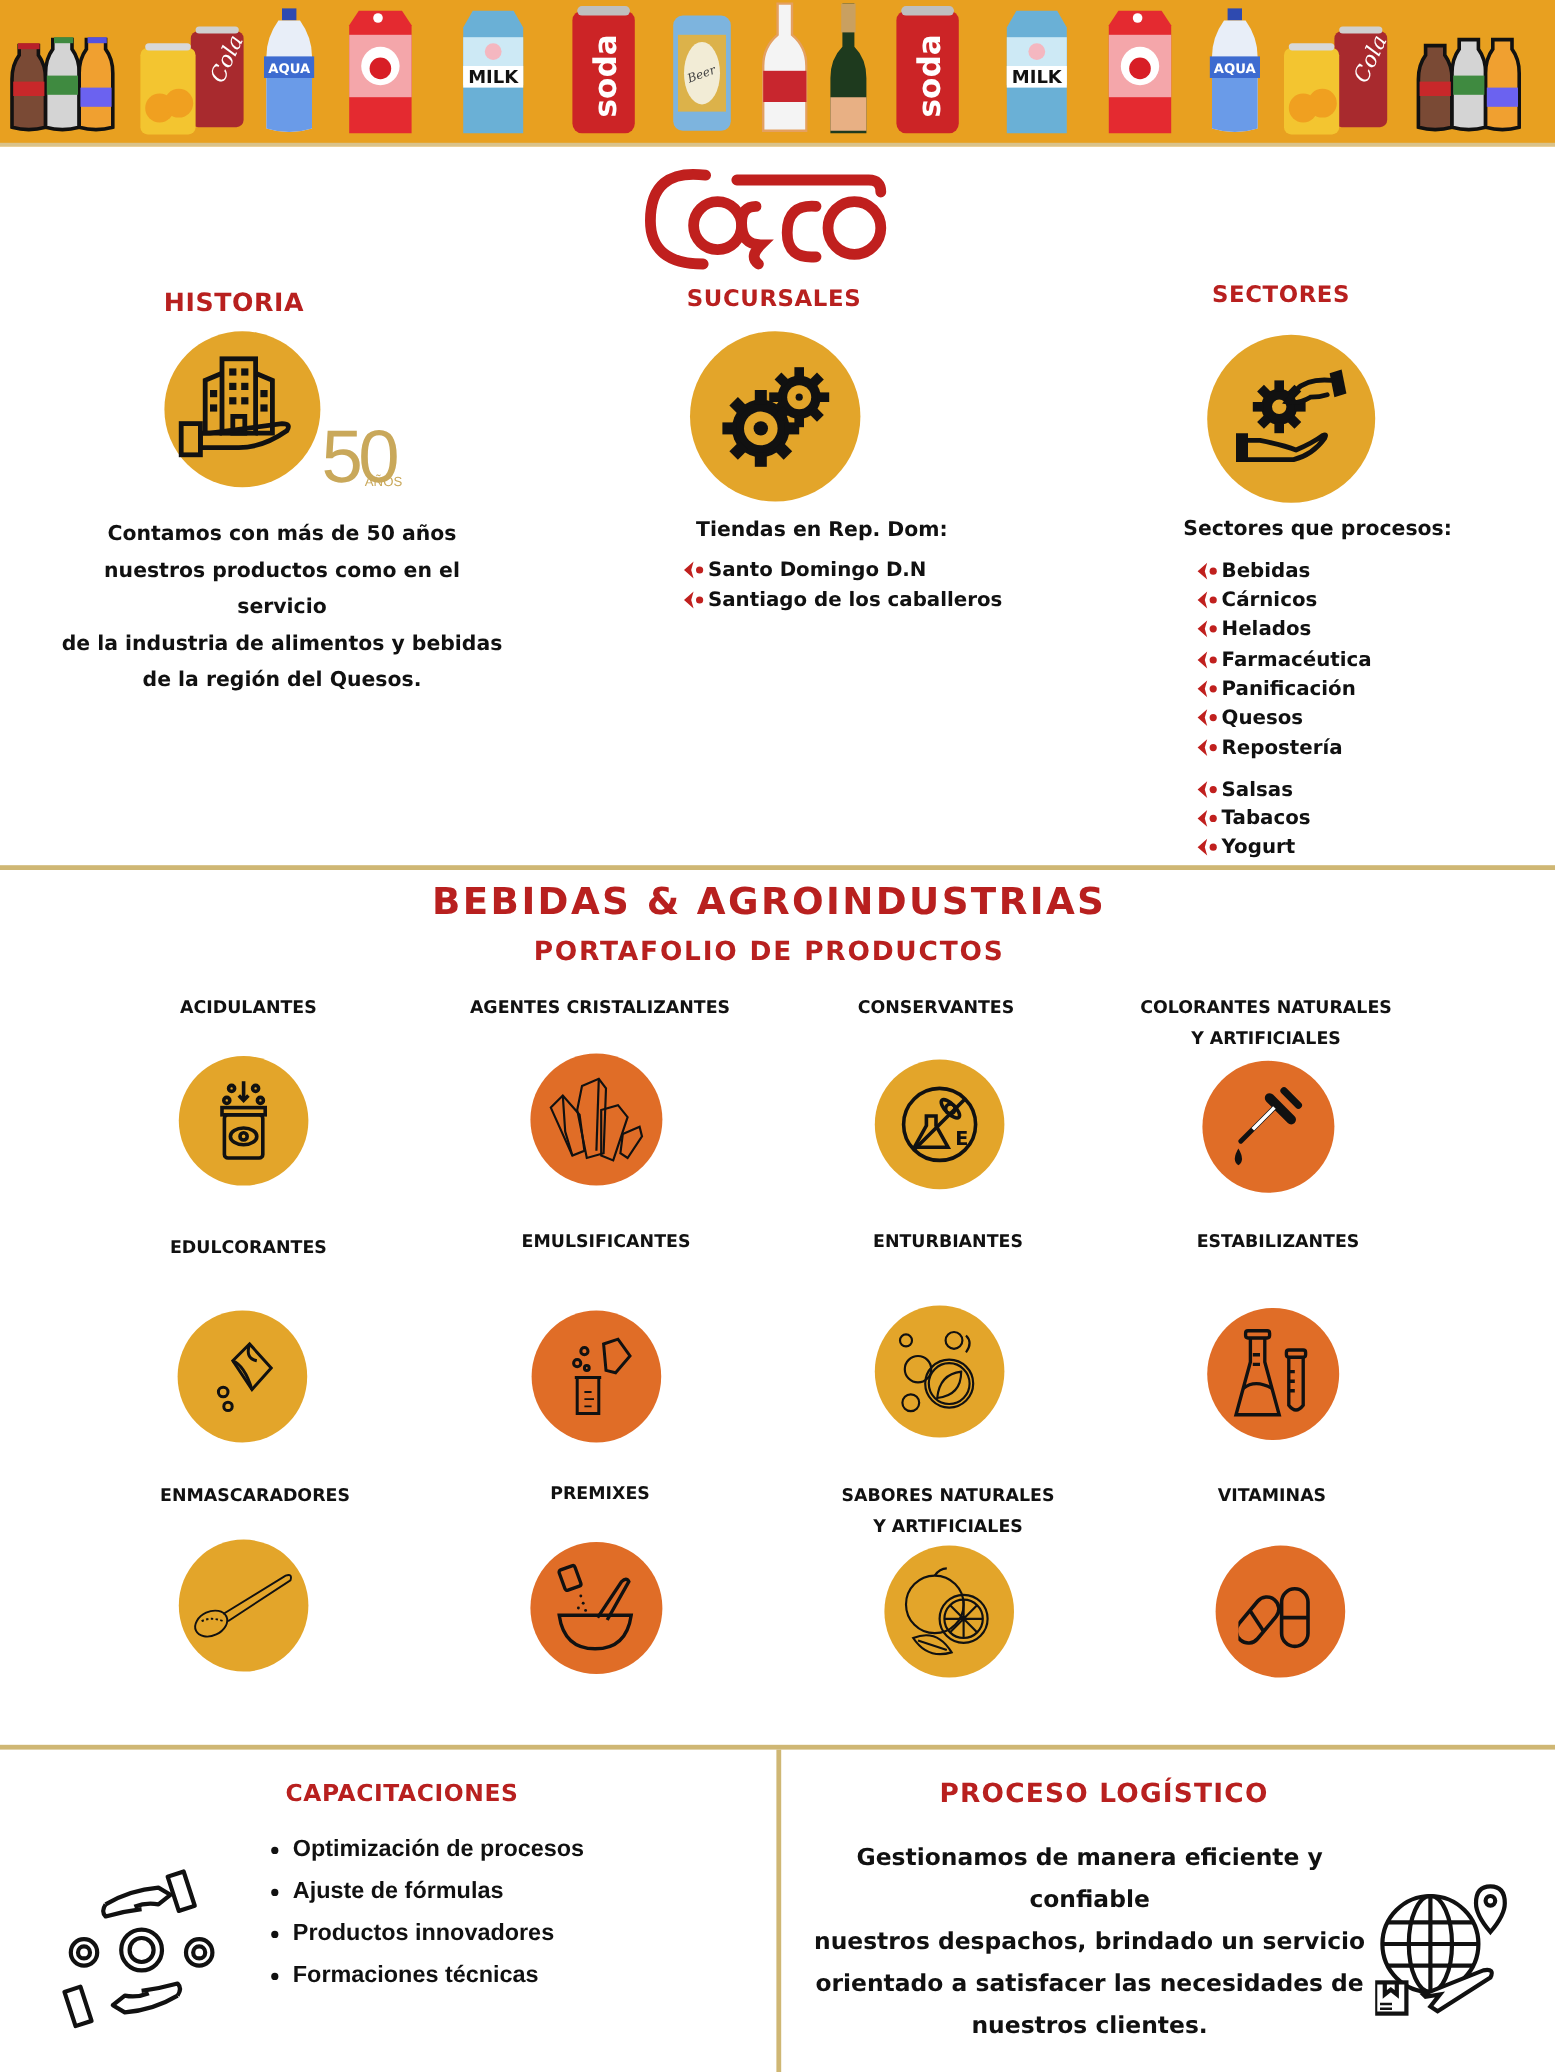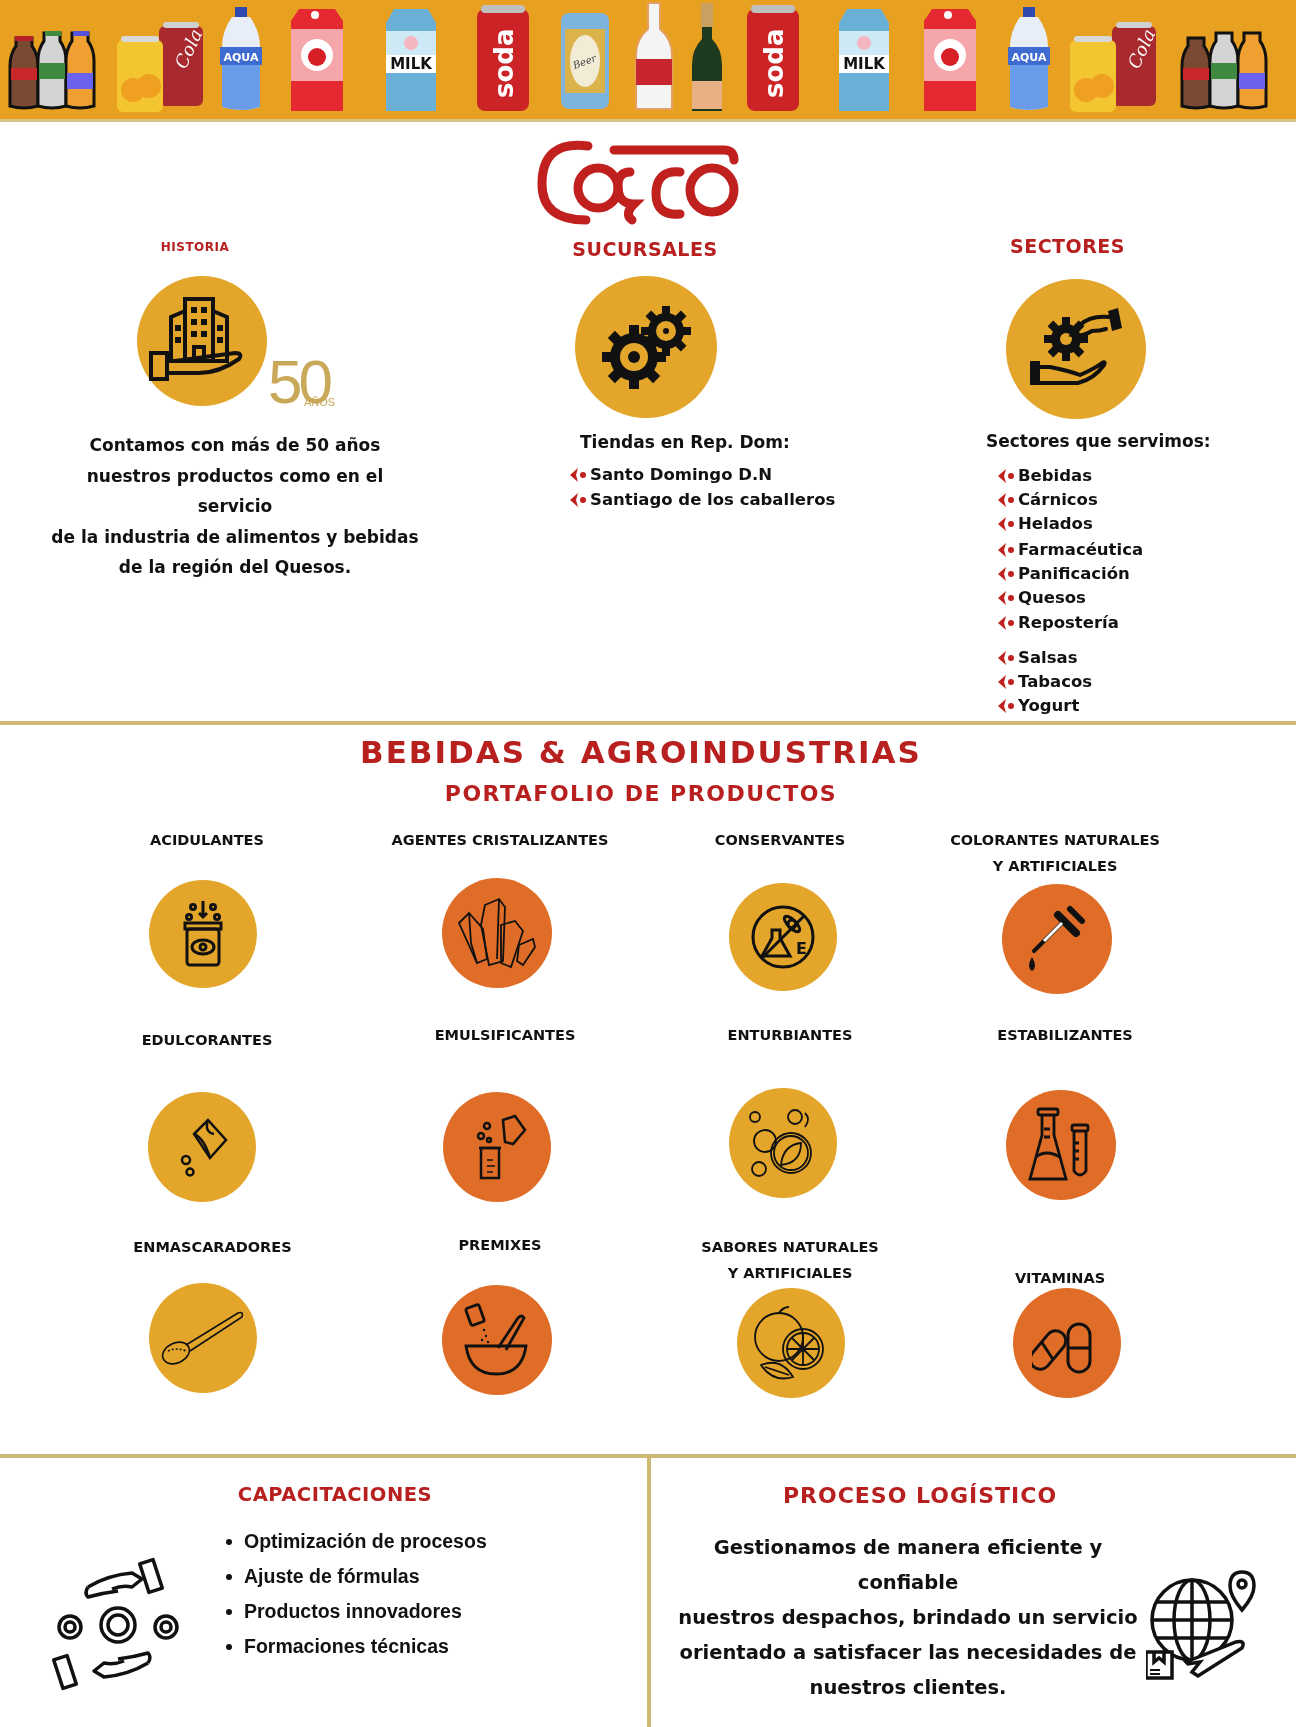--- a/index.html
+++ b/index.html
@@ -196,21 +196,21 @@
       <path d="M58 18 q-46 -6 -46 38 q0 36 44 36"></path>
       <circle cx="68" cy="60" r="20"></circle>
       <path d="M100 44 q-12 0 -12 14 q0 18 16 18 q-10 10 -2 16"></path>
       <path d="M150 44 q-24 -2 -24 22 q0 22 24 20"></path>
       <circle cx="182" cy="62" r="22"></circle>
       <path d="M84 22 h110 q10 0 10 10"></path>
     </g>
   </svg>
 </div>
 
-<div class="abs h-red" style="left:130px;top:240px;width:130px;font-size:12px;">HISTORIA</div>
+<div class="abs h-red" style="left:130px;top:240px;width:130px;font-size:21px;">HISTORIA</div>
 <div class="abs circle gold" style="left:137px;top:276px;width:130px;height:130px;">
   <svg width="110" height="100" viewBox="0 0 110 100">
     <g fill="none" stroke="#111" stroke-width="4">
       <rect x="38" y="8" width="28" height="62"></rect>
       <path d="M38 20 l-14 6 v44 h14"></path>
       <path d="M66 20 l14 6 v44 h-14"></path>
       <rect x="47" y="56" width="10" height="14"></rect>
       <path d="M20 70 h8 q30 -4 60 -8 q8 0 4 6 q-20 14 -40 14 h-32z"></path>
       <rect x="4" y="62" width="16" height="26"></rect>
     </g>
@@ -308,21 +308,21 @@
       <path d="M82 12 l10 -3 l4 20 l-10 3z"></path>
       <path d="M4 62 l10 0 l0 24 l-10 0z"></path>
     </g>
     <circle cx="40" cy="40" r="6" fill="#e3a52a"></circle>
     <g fill="none" stroke="#111" stroke-width="4" stroke-linecap="round">
       <path d="M84 18 q-20 -2 -30 8 l-8 10 q10 2 20 -4 q8 0 14 -2"></path>
       <path d="M14 68 h10 q20 4 30 8 q14 -6 22 -12 q4 -2 2 2 q-10 14 -26 18 h-38"></path>
     </g>
   </svg>
 </div>
-<div class="abs body-text" style="left:986px;top:431px;font-size:17px;">Sectores que servimos:</div>
+<div class="abs body-text" style="left:986px;top:431px;font-size:17px;">Sectores que procesos:</div>
 <div class="abs body-text" style="left:996px;top:464px;">
   <div class="arrow-item">
       <svg class="arrow" viewBox="0 0 20 18">
         <path d="M10 2 L2 9 L10 16 L8 9z" fill="#c0201e"></path>
         <circle cx="15" cy="9" r="3" fill="#c0201e"></circle>
       </svg>
       <span>Bebidas</span>
     </div>
   <div class="arrow-item" style="margin-top:1px;">
       <svg class="arrow" viewBox="0 0 20 18">
@@ -571,21 +571,21 @@
         <path d="M28 10 q4 -6 10 -6"></path>
         <circle cx="52" cy="46" r="20"></circle>
         <circle cx="52" cy="46" r="16"></circle>
         <path d="M52 30 v32 M36 46 h32 M41 35 l22 22 M63 35 l-22 22"></path>
         <path d="M10 62 q20 -8 32 12 q-20 6 -32 -12z"></path>
         <path d="M14 64 l24 8"></path>
       </g>
     </svg>
 </div>
 
-<div class="abs prod-label" style="left:960px;top:1234px;width:200px;margin-top:31px;">
+<div class="abs prod-label" style="left:960px;top:1234px;width:200px;">
     <div>VITAMINAS</div>
   </div>
 <div class="abs circle orange" style="left:1013px;top:1288px;width:108px;height:110px;">
   <svg width="70" height="70" viewBox="0 0 70 70">
       <g fill="none" stroke="#111" stroke-width="3">
         <rect x="6" y="20" width="20" height="44" rx="10" transform="rotate(40 16 42)"></rect>
         <path d="M6 40 l20 6" transform="rotate(40 16 42)"></path>
         <rect x="36" y="16" width="22" height="48" rx="11"></rect>
         <path d="M36 40 h22"></path>
       </g>

